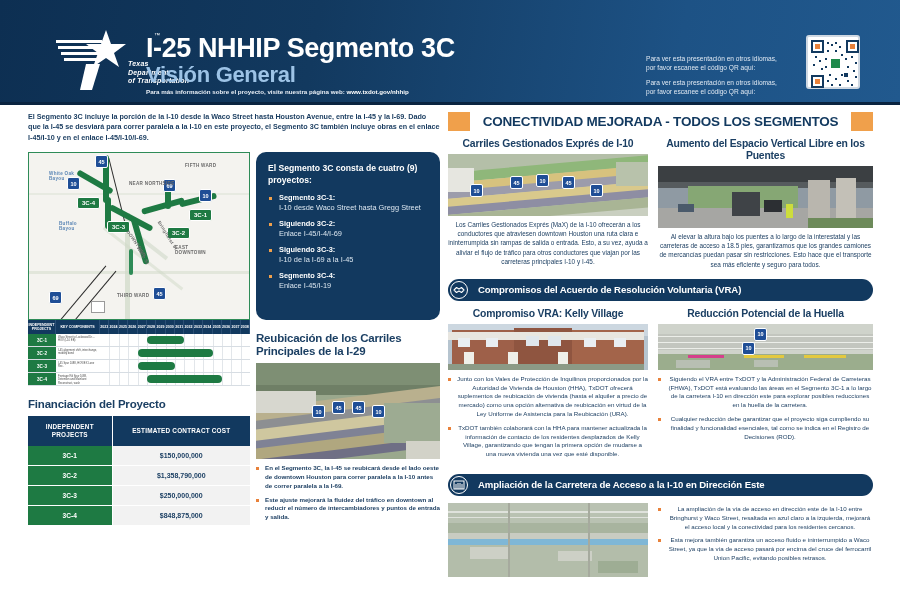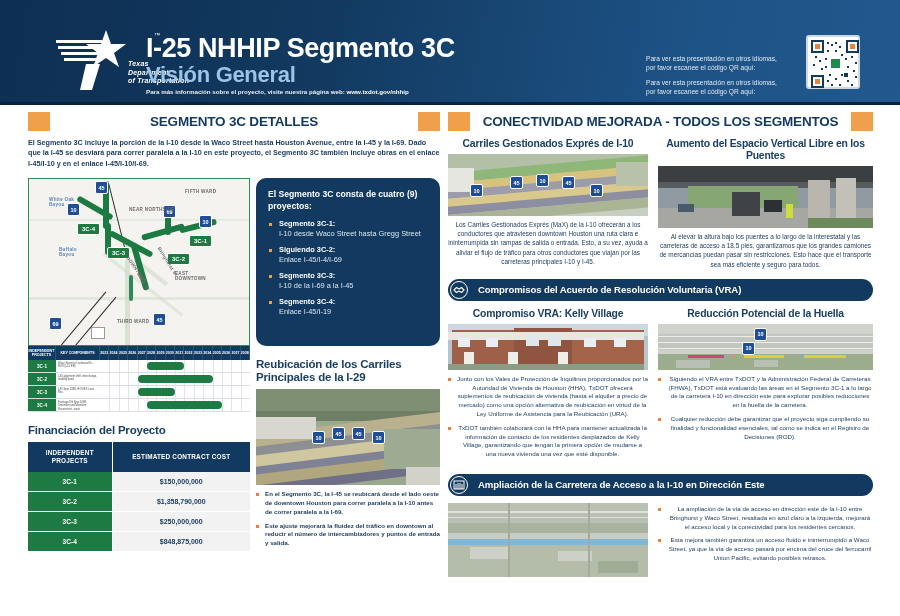--- a/index.html
+++ b/index.html
@@ -281,24 +281,20 @@
         <div style="left:40px;top:44px;width:2px;height:2px;"></div>
         <div style="left:44px;top:36px;width:2px;height:2px;"></div>
         <div style="left:16px;top:40px;width:2px;height:2px;"></div>
         <div style="left:33px;top:33px;width:4px;height:4px;"></div>
       </div>
     </div>
   </div>
 
   <div class="col-left">
 
-    <div class="banner">
-      <div class="bar"></div>
-      <div class="lbl">SEGMENTO 3C DETALLES</div>
-    </div>
 
     <div class="intro-p">El Segmento 3C incluye la porción de la I-10 desde la Waco Street hasta Houston Avenue, entre la I-45 y la I-69. Dado que la I-45 se desviará para correr paralela a la I-10 en este proyecto, el Segmento 3C también incluye obras en el enlace I-45/I-10 y en el enlace I-45/I-10/I-69.</div>
 
     <div style="position:relative; height:168px;">
 
       <div class="map-fig">
         <div class="tan" style="left:0;top:0;width:222px;height:168px;background:#f4f3ef;"></div>
         <div class="pale" style="left:0;top:118px;width:222px;height:3px;opacity:.5;"></div>
         <div class="pale" style="left:0;top:40px;width:222px;height:2px;opacity:.35;"></div>
         <div class="pale" style="left:96px;top:60px;width:5px;height:108px;opacity:.7;"></div>
@@ -350,21 +346,21 @@
           <div class="t1">Segmento 3C-1:</div>
           <div class="t2">I-10 desde Waco Street hasta Gregg Street</div>
         </div>
         <div class="proj-li">
           <span class="bdot"></span>
           <div class="t1">Siguiendo 3C-2:</div>
           <div class="t2">Enlace I-45/I-4/I-69</div>
         </div>
         <div class="proj-li">
           <span class="bdot"></span>
-          <div class="t1">Segmento 3C-3:</div>
+          <div class="t1">Siguiendo 3C-3:</div>
           <div class="t2">I-10 de la I-69 a la I-45</div>
         </div>
         <div class="proj-li">
           <span class="bdot"></span>
           <div class="t1">Segmento 3C-4:</div>
           <div class="t2">Enlace I-45/I-19</div>
         </div>
       </div>
     </div>
 

